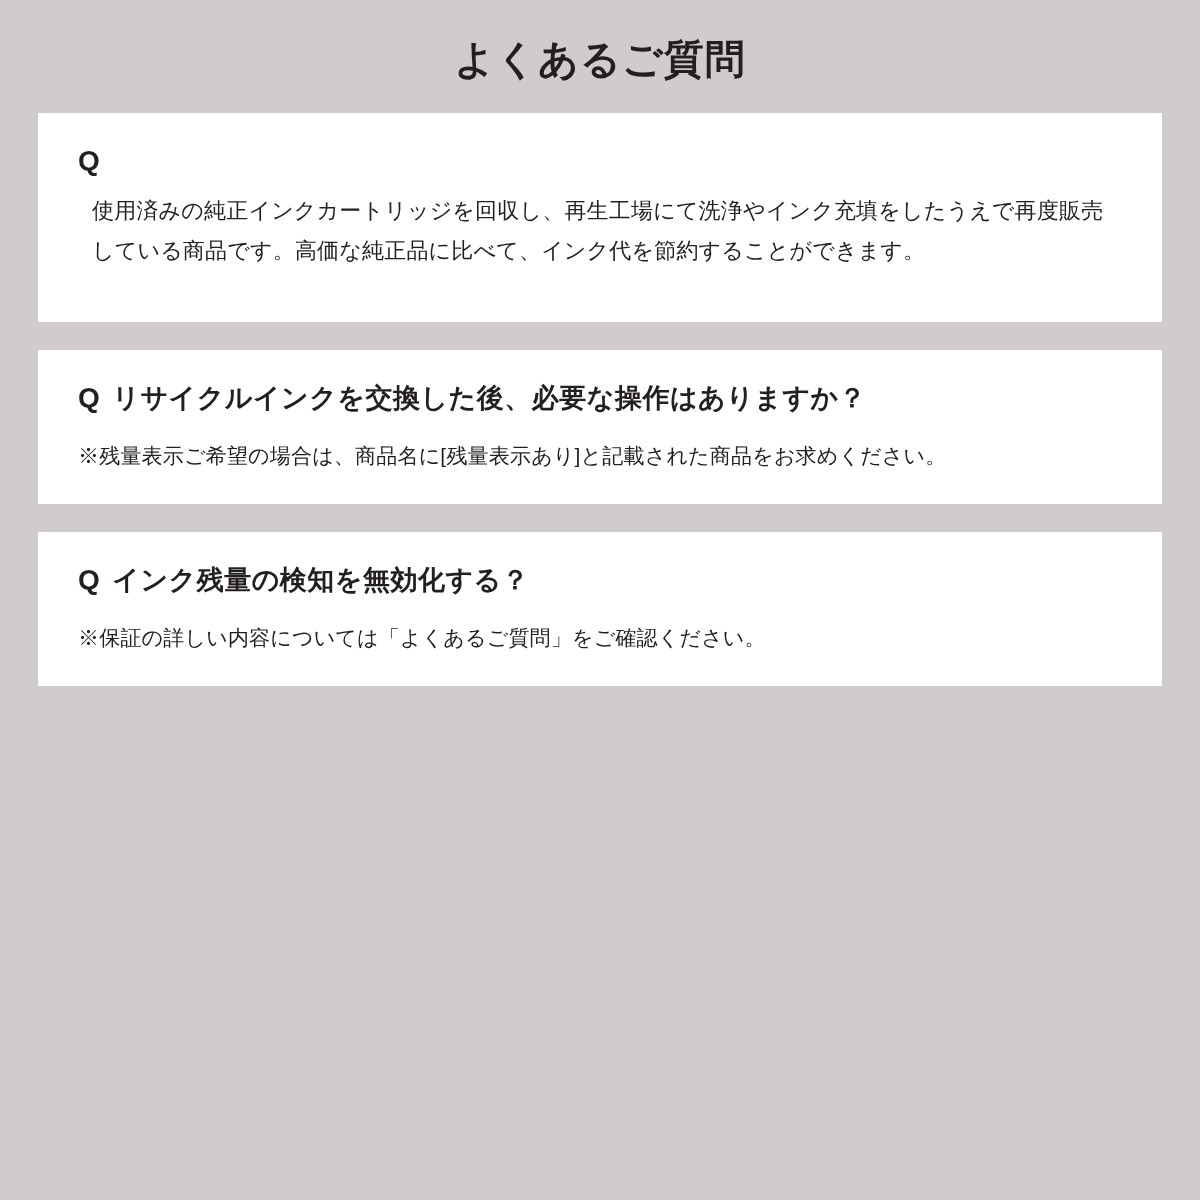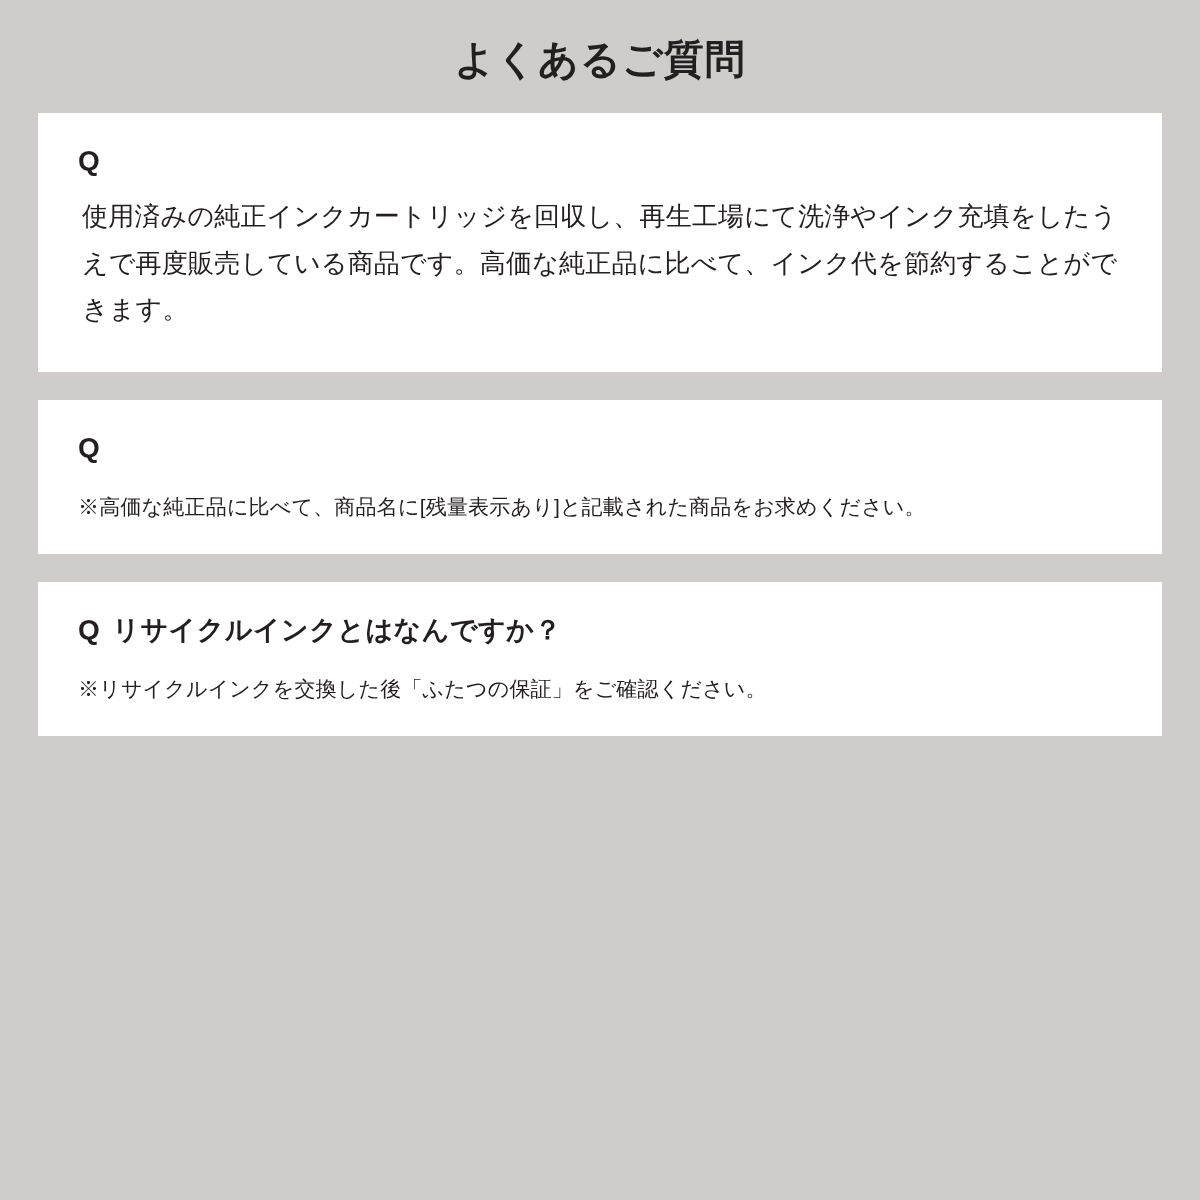--- a/index.html
+++ b/index.html
@@ -44,24 +44,25 @@
     display: flex;
     align-items: baseline;
     line-height: 1.3;
   }
   .q-mark {
     font-weight: bold;
     font-size: 28px;
     margin-right: 12px;
   }
   .faq-a {
-    font-size: 26px;
+    font-size: 22px;
     line-height: 1.78;
     letter-spacing: 0.2px;
-    margin: 4px;
+    margin: 14px;
+    font-family: Liberation Mono, monospace;
   }
   .faq-a.indent {
     padding-left: 8px;
   }
   .faq-note {
     font-size: 21px;
     line-height: 1.7;
     letter-spacing: 0.2px;
     margin: 22px 0 0 0;
   }
@@ -79,25 +80,26 @@
   <div class="faq-card card-1">
     <div class="faq-q">
       <span class="q-mark">Q</span>
     </div>
     <p class="faq-a">使用済みの純正インクカートリッジを回収し、再生工場にて洗浄やインク充填をしたうえで再度販売している商品です。高価な純正品に比べて、インク代を節約することができます。</p>
   </div>
 
   <div class="faq-card card-2">
     <div class="faq-q">
       <span class="q-mark">Q</span>
+      <span>リサイクルインクを交換した後、必要な操作はありますか？</span>
     </div>
-    <p class="faq-note">※高価な純正品に比べて、商品名に[残量表示あり]と記載された商品をお求めください。</p>
+    <p class="faq-note">※残量表示ご希望の場合は、商品名に[残量表示あり]と記載された商品をお求めください。</p>
   </div>
 
   <div class="faq-card card-3">
     <div class="faq-q">
       <span class="q-mark">Q</span>
-      <span>リサイクルインクとはなんですか？</span>
+      <span>インク残量の検知を無効化する？</span>
     </div>
-    <p class="faq-note">※リサイクルインクを交換した後「ふたつの保証」をご確認ください。</p>
+    <p class="faq-note">※保証の詳しい内容については「よくあるご質問」をご確認ください。</p>
   </div>
 
 </div>
 
 </body></html>

